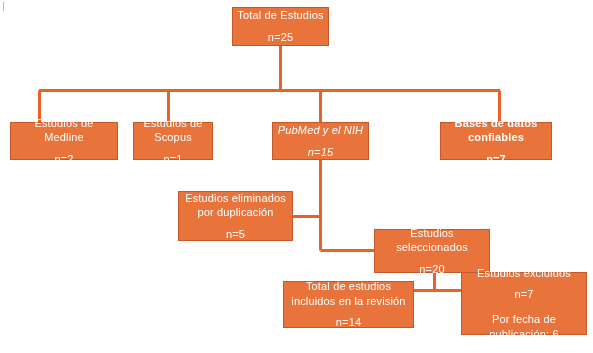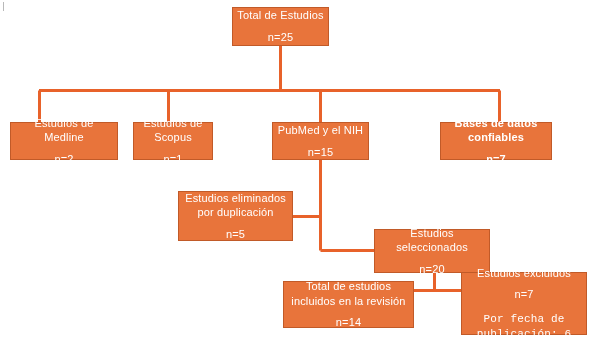--- a/index.html
+++ b/index.html
@@ -47,21 +47,20 @@
     display: block;
     white-space: pre-line;
   }
   .node .count {
     display: block;
     margin-top: 7px;
   }
   .node .extra {
     display: block;
     margin-top: 10px;
-    font-family: Liberation Mono, monospace;
   }
   .tick-mark {
     position: absolute;
     left: 3px;
     top: 2px;
     width: 1px;
     height: 9px;
     background: #b9b9b9;
     z-index: 1;
   }
@@ -102,21 +101,21 @@
   <div class="node" style="left:10px; top:122px; width:108px; height:38px;">
     <span class="title">Estudios de Medline</span>
     <span class="count">n=2</span>
   </div>
 
   <div class="node" style="left:133px; top:122px; width:80px; height:38px;">
     <span class="title">Estudios de Scopus</span>
     <span class="count">n=1</span>
   </div>
 
-  <div class="node" style="left:272px; top:122px; width:97px; height:38px;">
+  <div class="node" style="left:272px; top:122px; width:97px; height:38px;font-style:italic;">
     <span class="title">PubMed y el NIH</span>
     <span class="count">n=15</span>
   </div>
 
   <div class="node" style="left:440px; top:122px; width:112px; height:38px;font-weight:bold;">
     <span class="title">Bases de datos confiables</span>
     <span class="count">n=7</span>
   </div>
 
   <div class="node" style="left:178px; top:191px; width:115px; height:50px;align-items:center;">

